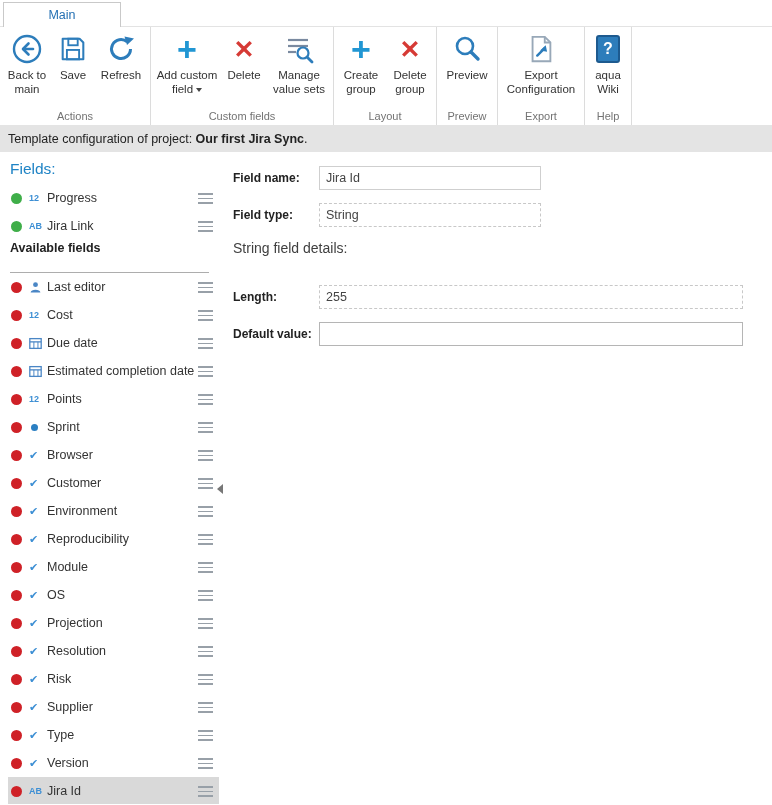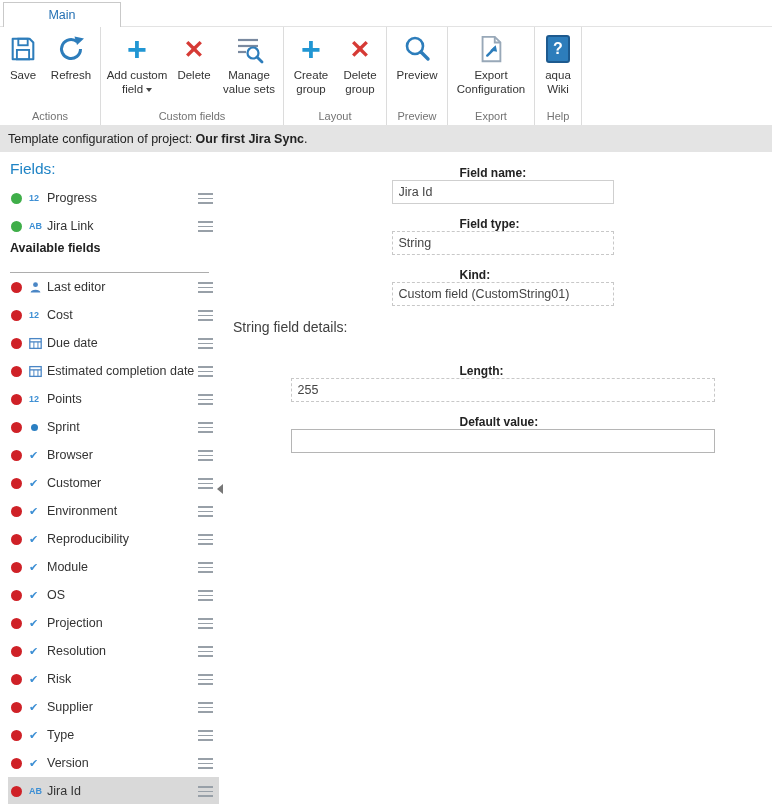--- a/index.html
+++ b/index.html
@@ -62,21 +62,21 @@
     background: repeating-linear-gradient(to bottom, #98a0a8 0 1.8px, transparent 1.8px 4.6px); cursor: grab; }
   .avail-header { height: 30px; display: flex; align-items: flex-end; padding-bottom: 17px; margin: 3px 10px 0 2px;
     font-weight: bold; font-size: 12.5px; color: #222; border-bottom: 1px solid #adadad; }
 
   
   .splitter { position: absolute; left: 217px; top: 332px; width: 0; height: 0; cursor: pointer;
     border-top: 5px solid transparent; border-bottom: 5px solid transparent; border-right: 6px solid #777; }
 
   
   .form-panel { flex: 1; padding: 14px 0 0 14px; }
-  .form-row { display: flex; align-items: center; margin-bottom: 13px; flex-direction: column; }
+  .form-row { display: flex; align-items: center; margin-bottom: 13px; }
   .flab { width: 86px; font-weight: bold; font-size: 12px; color: #222; flex: none; }
   input.fld { height: 24px; border: 1px solid #cfcfcf; padding: 0 6px; font-size: 12.5px; color: #444;
     font-family: "Liberation Sans", sans-serif; width: 222px; background: #fff; outline: none; }
   input.fld.ro { border: 1px dashed #c8c8c8; }
   input.fld.wide { width: 424px; }
   input.fld.solid-dark { border: 1px solid #b5b5b5; }
   .spinwrap { position: relative; width: 222px; }
   .spinwrap input { width: 100%; padding-right: 20px; }
   .spincol { position: absolute; right: 3px; top: 0; bottom: 0; width: 14px;
     display: flex; flex-direction: column; align-items: center; justify-content: center; gap: 4px; }
@@ -92,20 +92,30 @@
 <body>
 
 <div class="tabstrip">
   <div class="tab-main">Main</div>
 </div>
 
 <div class="ribbon">
 
   <div class="rgroup">
     <div class="rgroup-buttons">
+      <div class="rbtn w-back">
+        <span class="ricon">
+          <svg width="32" height="32" viewBox="0 0 32 32">
+            <circle cx="16" cy="16" r="13" fill="none" stroke="#2d7dbb" stroke-width="2.4"></circle>
+            <path d="M17.5 10.5 L12 16 L17.5 21.5" fill="none" stroke="#2d7dbb" stroke-width="2.6" stroke-linecap="round" stroke-linejoin="round"></path>
+            <line x1="12.5" y1="16" x2="22" y2="16" stroke="#2d7dbb" stroke-width="2.6" stroke-linecap="round"></line>
+          </svg>
+        </span>
+        <span class="rlabel">Back to main</span>
+      </div>
       <div class="rbtn w-save">
         <span class="ricon">
           <svg width="30" height="30" viewBox="0 0 32 32">
             <path d="M5 5 H23 L27 9 V27 H5 Z" fill="none" stroke="#2d7dbb" stroke-width="2.2" stroke-linejoin="round"></path>
             <rect x="11" y="5" width="10" height="7" fill="none" stroke="#2d7dbb" stroke-width="2"></rect>
             <rect x="9.5" y="17" width="13" height="10" fill="none" stroke="#2d7dbb" stroke-width="2"></rect>
           </svg>
         </span>
         <span class="rlabel">Save</span>
       </div>
@@ -388,24 +398,20 @@
     <div class="form-row">
       <span class="flab">Field name:</span>
       <input class="fld" type="text" value="Jira Id" style="">
     </div>
 
     <div class="form-row">
       <span class="flab">Field type:</span>
       <input class="fld ro" type="text" readonly="" value="String" style="">
     </div>
 
-    <div class="form-row">
-      <span class="flab">Kind:</span>
-      <input class="fld ro" type="text" readonly="" value="Custom field (CustomString01)" style="">
-    </div>
 
 
     <h2 class="details-title">String field details:</h2>
 
     <div class="form-row">
       <span class="flab">Length:</span>
       <input class="fld ro wide" type="text" readonly="" value="255" style="">
     </div>
 
     <div class="form-row">

